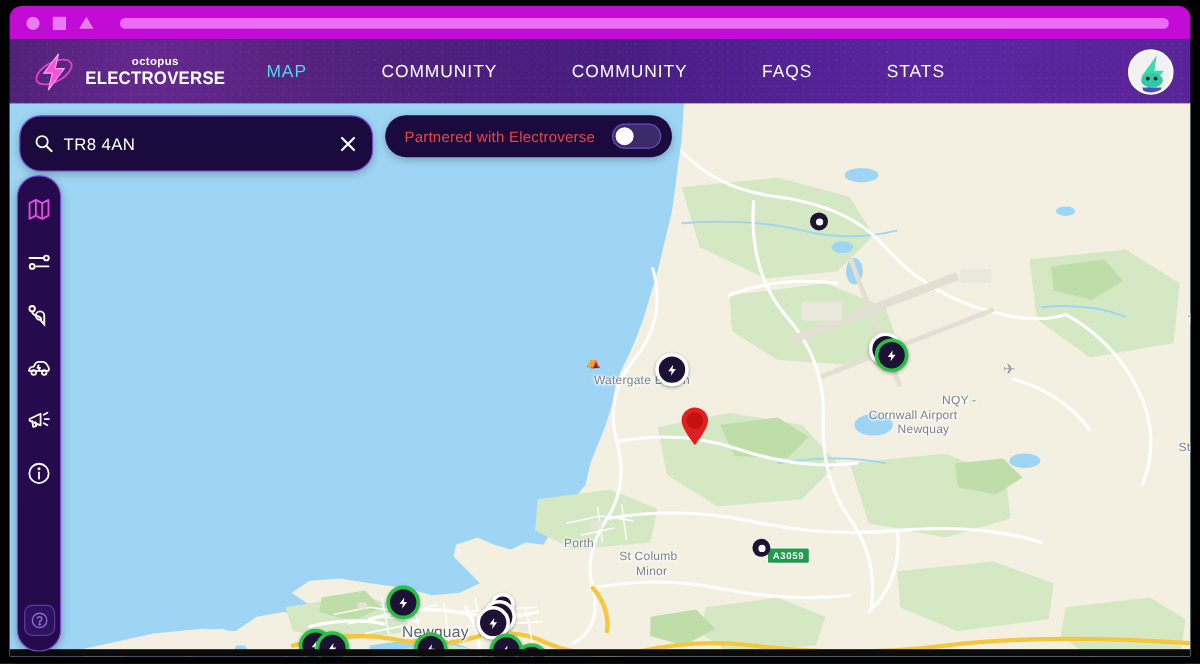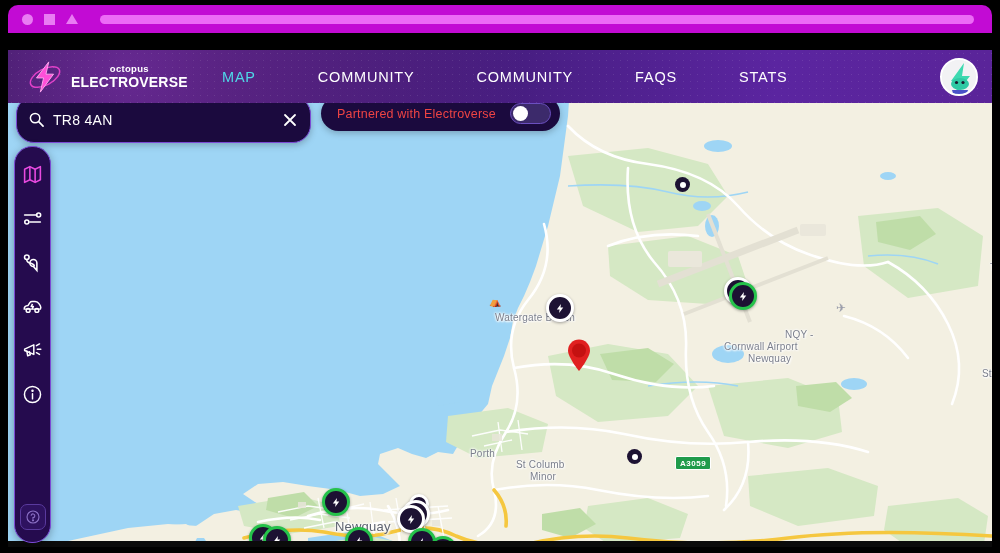--- a/index.html
+++ b/index.html
@@ -33,21 +33,21 @@
     border-left: 6px solid transparent; border-right: 6px solid transparent;
     border-bottom: 10px solid #e97cf3;
   }
   .tb-addr {
     flex: 1; height: 9px; margin-left: 22px; margin-right: 4px;
     border-radius: 5px; background: #ec6bf6;
   }
 
   
   .site-header {
-    position: absolute; left: 8px; right: 8px; top: 50px; height: 53px;
+    position: absolute; left: 8px; right: 8px; top: 33px; height: 53px;
     background:
       radial-gradient(circle at 12% 40%, rgba(152,60,200,.55) 0%, rgba(152,60,200,0) 46%),
       linear-gradient(90deg, #241046 0%, #2d1252 22%, #4a1f86 55%, #5b25a0 78%, #5a2499 100%);
     display: flex; align-items: center;
     z-index: 35;
     overflow: hidden;
   }
   .site-header::after {
     content:""; position:absolute; inset:0;
     background-image: radial-gradient(rgba(255,255,255,.10) .7px, transparent .8px);
@@ -102,21 +102,20 @@
     letter-spacing: .2px;
   }
   .map-label.sm { font-size: 10px; }
   .map-label.city { font-size: 13px; color: #5e6370; }
 
   .road-badge {
     position: absolute; background: #1f9b4b; color: #fff;
     font-size: 8px; font-weight: 700; letter-spacing: .5px;
     padding: 1.5px 4px; border-radius: 2px;
     border: 1px solid #fff;
-    margin-left: 36px;
   }
 
   
   .marker {
     position: absolute; width: 28px; height: 28px; border-radius: 50%;
     background: #1d1233;
     display: flex; align-items: center; justify-content: center;
     box-shadow: 0 1px 3px rgba(0,0,0,.35);
   }
   .marker.green { border: 3.5px solid #25c24a; }

